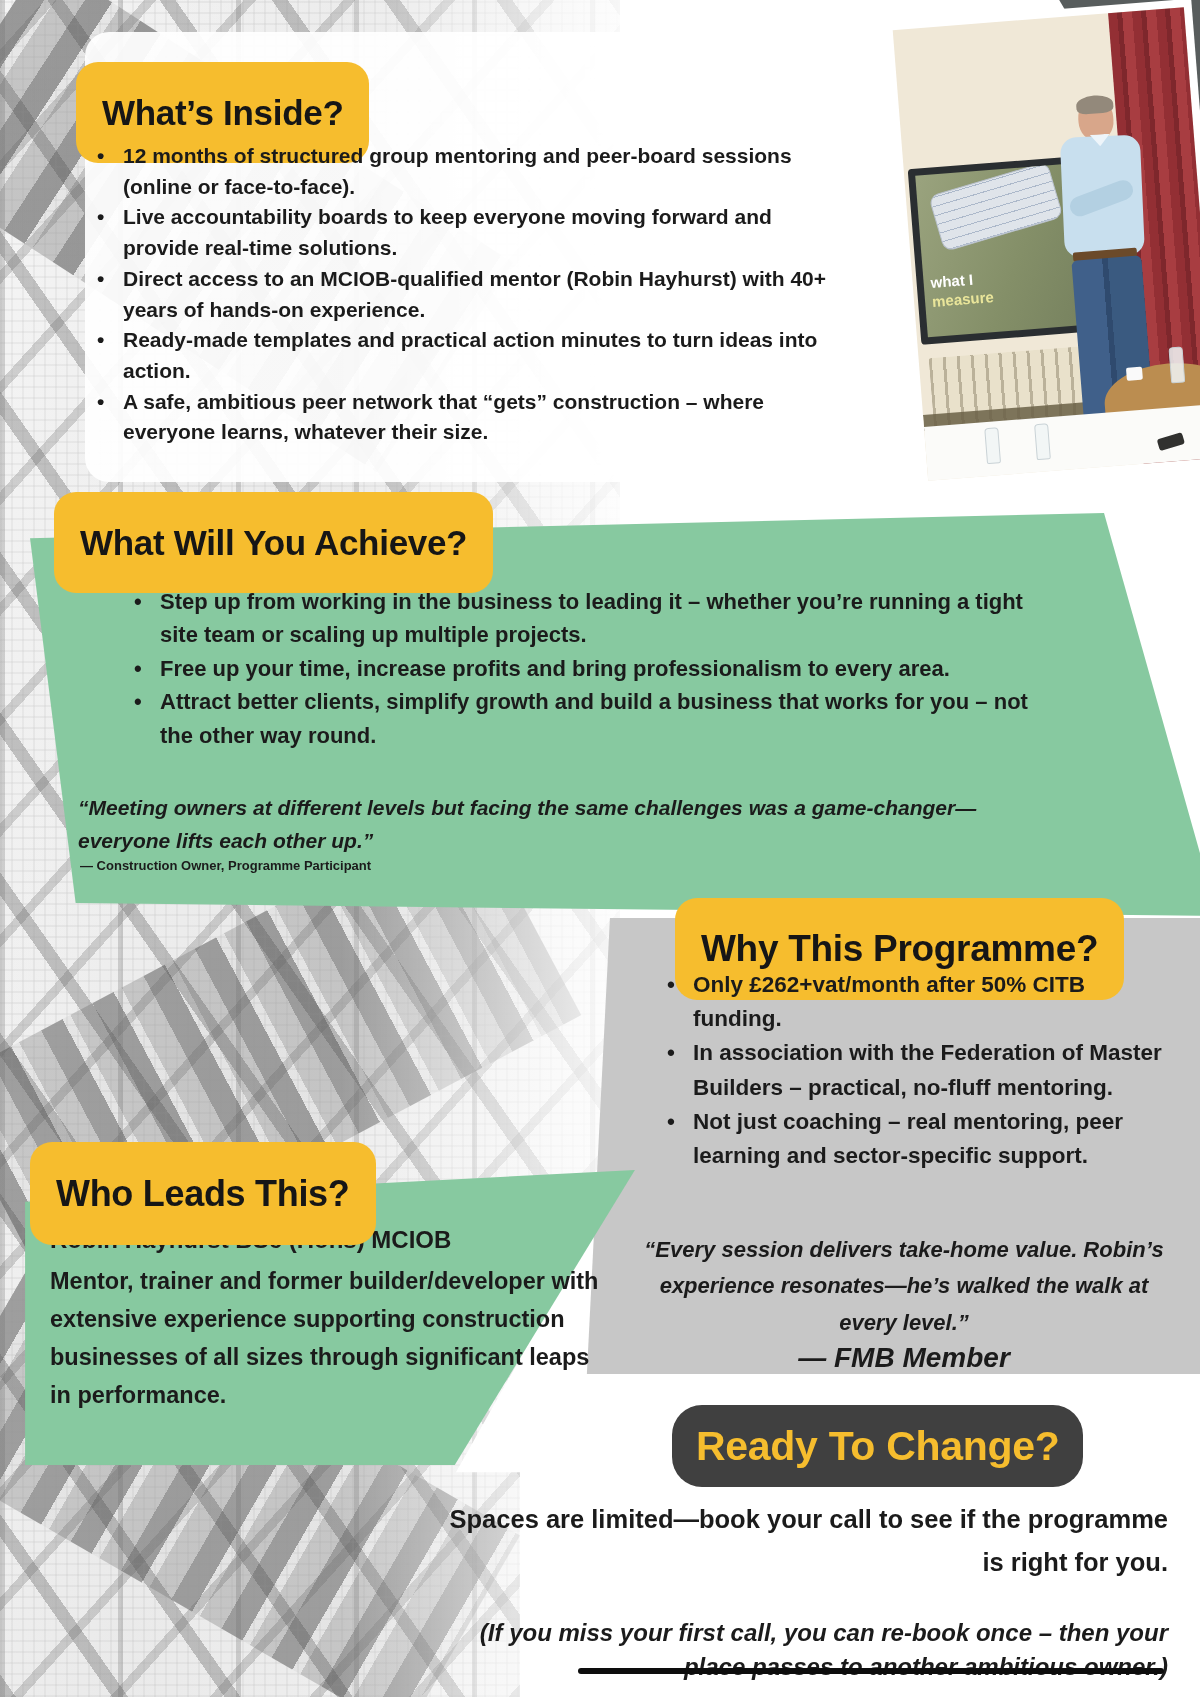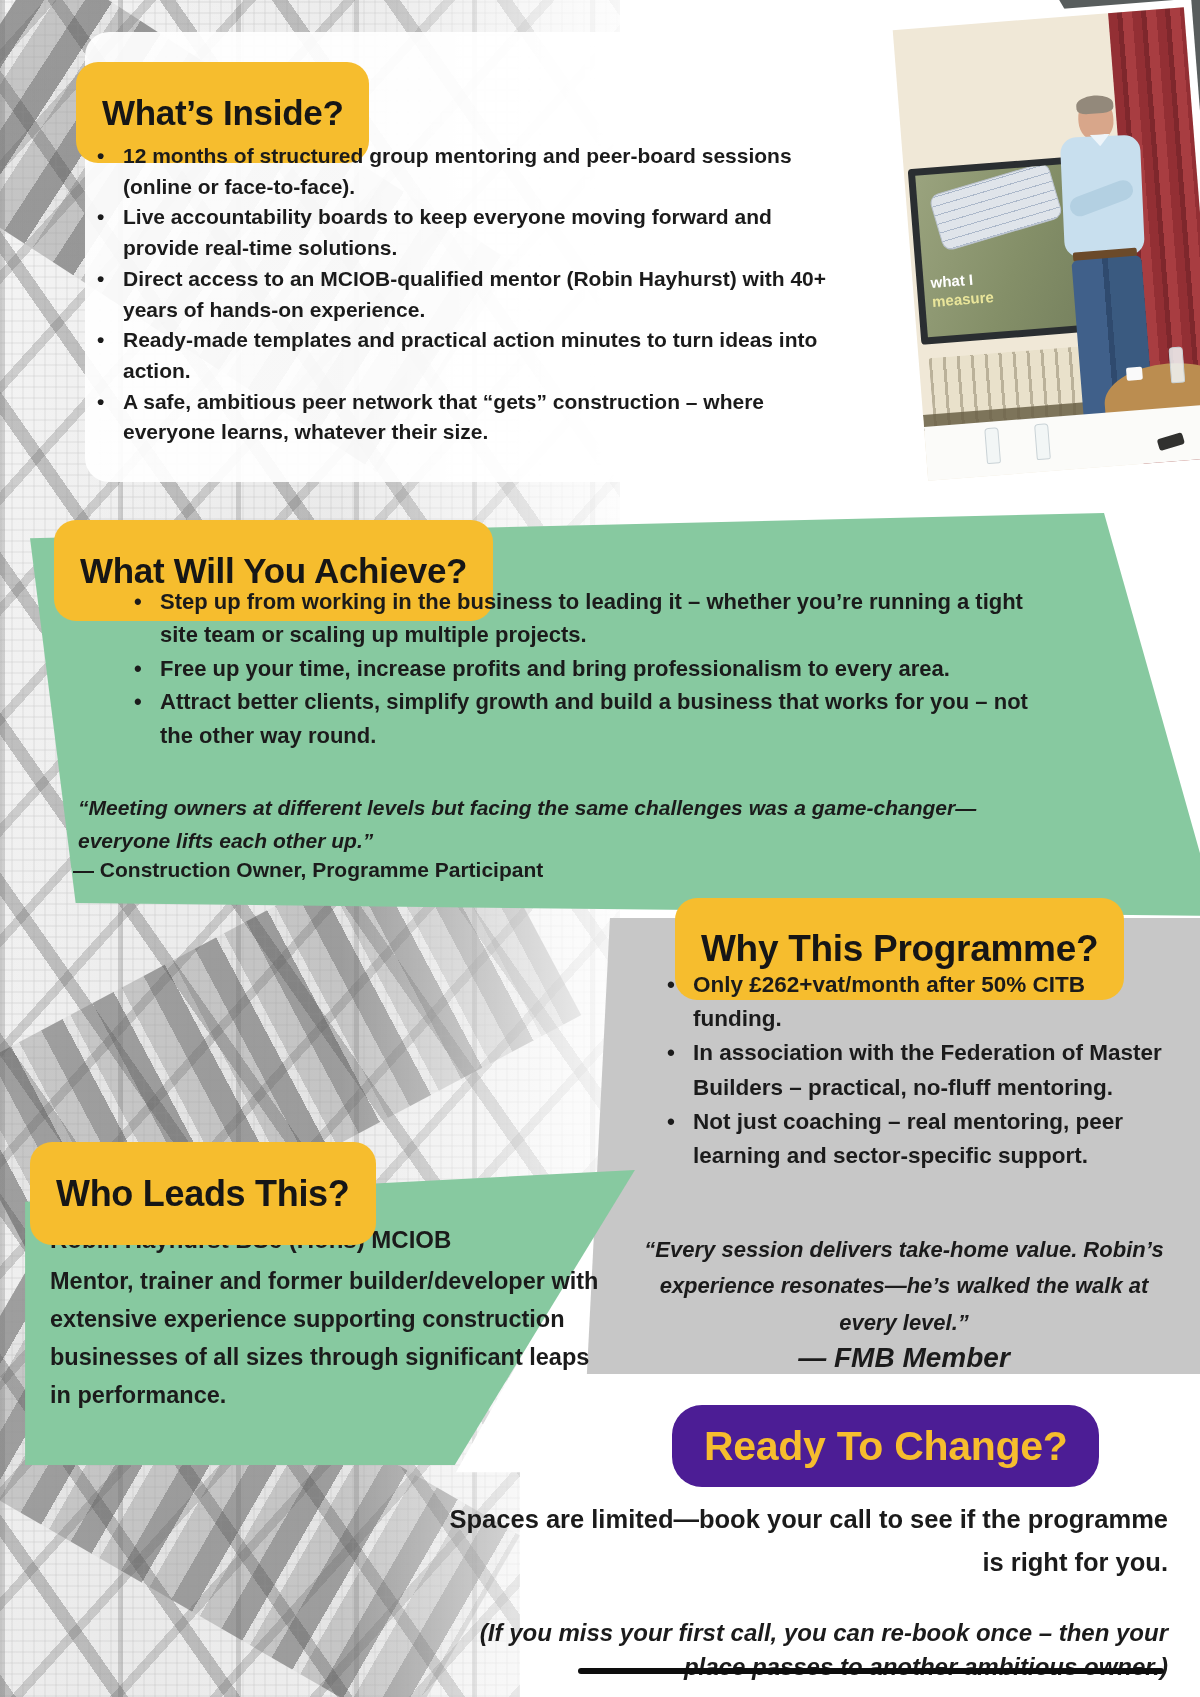--- a/index.html
+++ b/index.html
@@ -64,35 +64,35 @@
   .green1{position:absolute;left:0;top:505px;width:1200px;height:415px;background:#87c9a0;z-index:2;
       clip-path:polygon(2.5% 8%,92% 1.9%,100% 83.9%,100% 99%,6.3% 95.9%);}
   .graysec{position:absolute;left:560px;top:918px;width:640px;height:456px;background:#c7c7c7;z-index:2;
       clip-path:polygon(7.8% 0,100% 0,100% 100%,4.2% 100%);}
   .green2{position:absolute;left:0;top:1160px;width:660px;height:310px;background:#87c9a0;z-index:2;
       clip-path:polygon(3.8% 13.5%,96.2% 3.2%,68.9% 98.4%,3.8% 98.4%);}
   
   .badge{position:absolute;background:#f6bd2e;color:#161616;font-weight:bold;letter-spacing:-.3px;
       border-radius:22px;padding:16px 26px;white-space:nowrap;z-index:3;}
   .badge.b1{left:76px;top:62px;height:69px;line-height:69px;font-size:35px;}
-  .badge.b2{left:54px;top:520px;height:69px;line-height:69px;font-size:35px;}
+  .badge.b2{left:54px;top:492px;height:69px;line-height:69px;font-size:35px;}
   .badge.b3{left:675px;top:898px;height:70px;line-height:70px;font-size:37px;}
   .badge.b4{left:30px;top:1142px;height:71px;line-height:71px;font-size:36px;z-index:4;}
-  .badge.black{left:672px;top:1405px;height:82px;line-height:82px;font-size:41px;background:#4c1d95;color:#f6bd2e;
-      border-radius:30px;padding:0 32px;}
+  .badge.black{left:672px;top:1405px;height:82px;line-height:82px;font-size:41px;background:#404040;color:#f6bd2e;
+      border-radius:30px;padding:0 24px;}
   
   .tblock{position:absolute;z-index:3;font-weight:bold;}
   ul.blist{list-style:none;margin:0;padding:0;}
   ul.blist li{position:relative;padding-left:28px;}
   ul.blist li::before{content:"\2022";position:absolute;left:2px;top:0;font-weight:bold;}
   .list1{left:95px;top:141px;width:735px;font-size:21px;line-height:30.7px;}
   .list2{left:132px;top:585px;width:920px;font-size:22px;line-height:33.4px;}
   .list3{left:665px;top:968px;width:505px;font-size:22.5px;line-height:34.2px;}
   .quote1{left:78px;top:791px;width:930px;font-size:21px;line-height:33px;font-weight:bold;font-style:italic;}
-  .attr1{left:73px;top:858px;font-size:21px;}
+  .attr1{left:80px;top:858px;font-size:13px;}
   .quote2{left:640px;top:1232px;width:528px;font-size:22px;line-height:36.4px;font-weight:bold;font-style:italic;text-align:center;}
   .attr2{left:640px;top:1342px;width:528px;font-size:28px;font-style:italic;text-align:center;}
   .leadname{left:50px;top:1226px;font-size:24px;font-weight:bold;}
   .leadbio{left:50px;top:1262px;width:550px;font-size:23.5px;line-height:38px;}
   .cta{left:440px;top:1498px;width:728px;font-size:25.5px;line-height:43px;font-weight:bold;text-align:right;}
   .note{left:420px;top:1578px;width:748px;font-size:24px;line-height:34px;font-style:italic;text-align:right;margin-top:38px;}
   .bline{position:absolute;left:578px;top:1668px;width:586px;height:6px;background:#0d0d0d;border-radius:3px;z-index:3;}
 </style>
 </head>
 <body>

